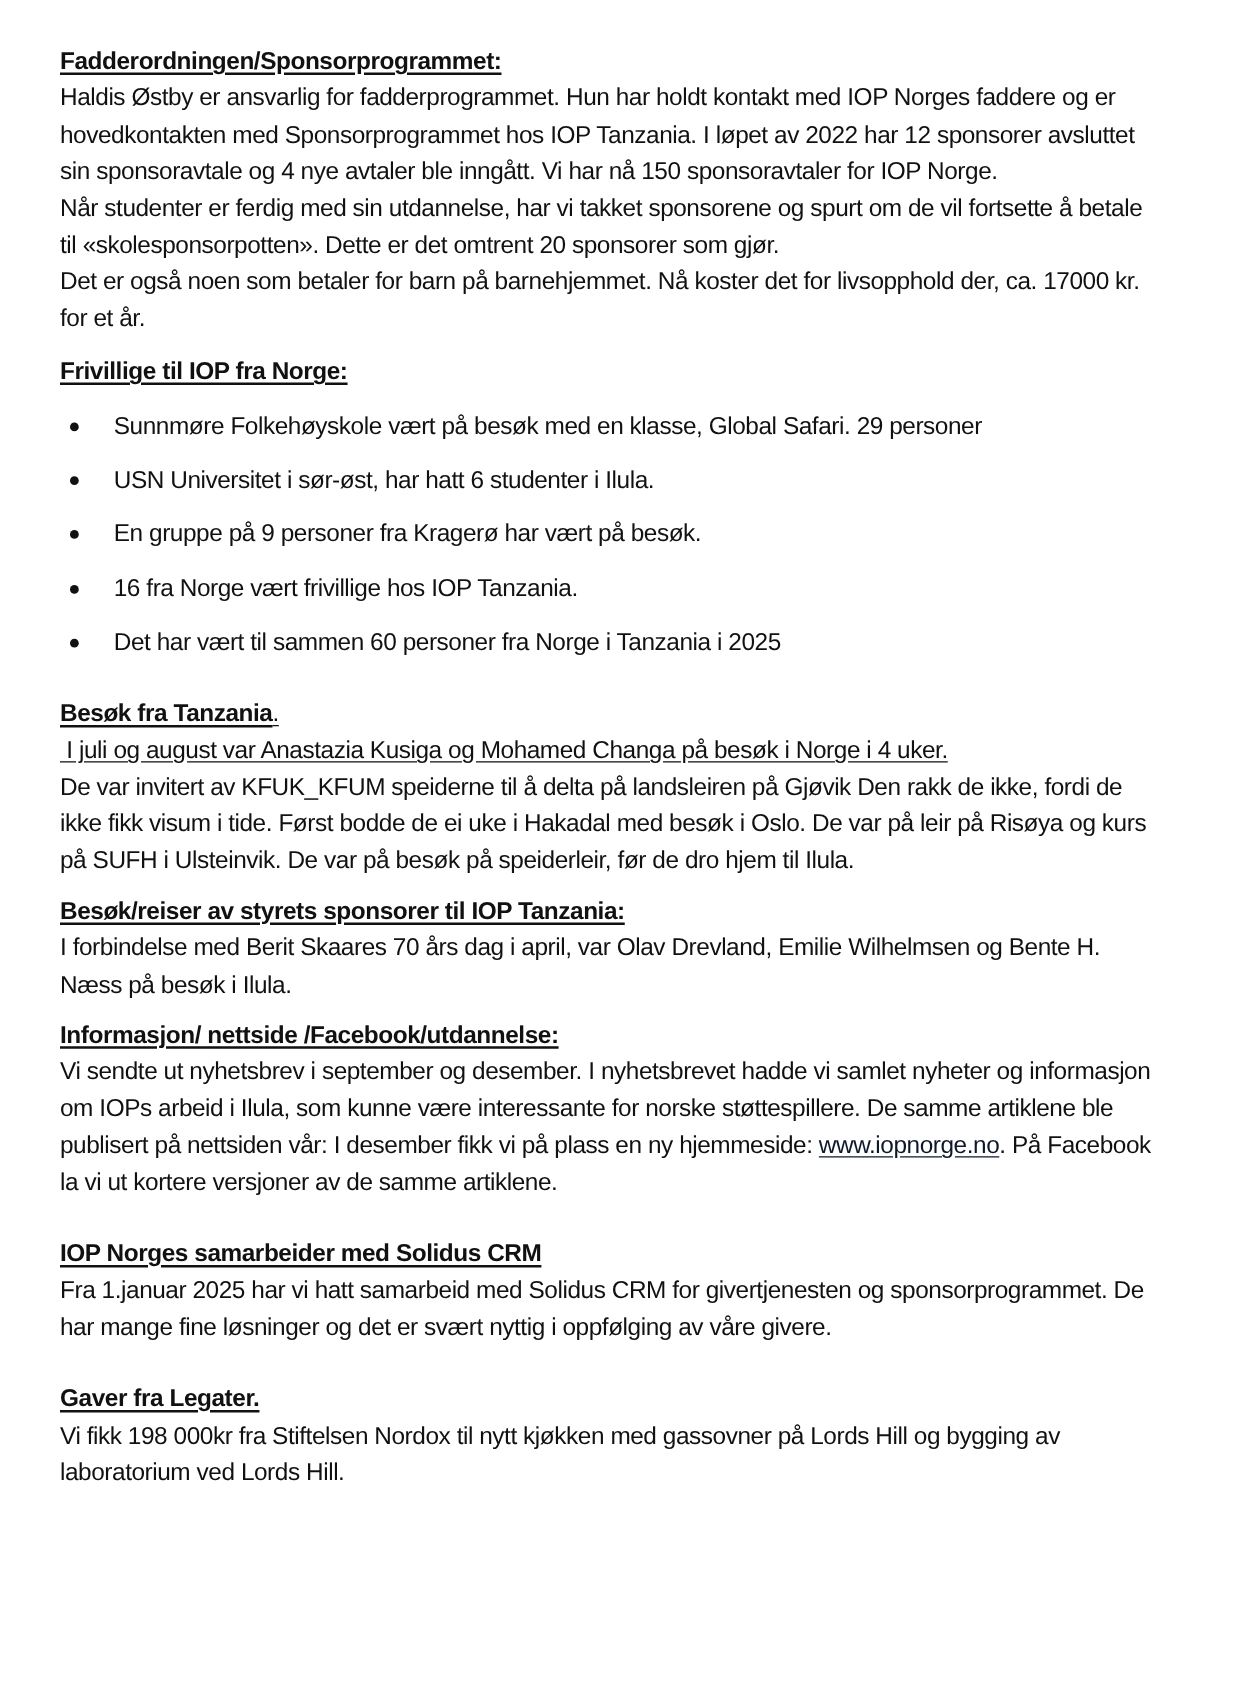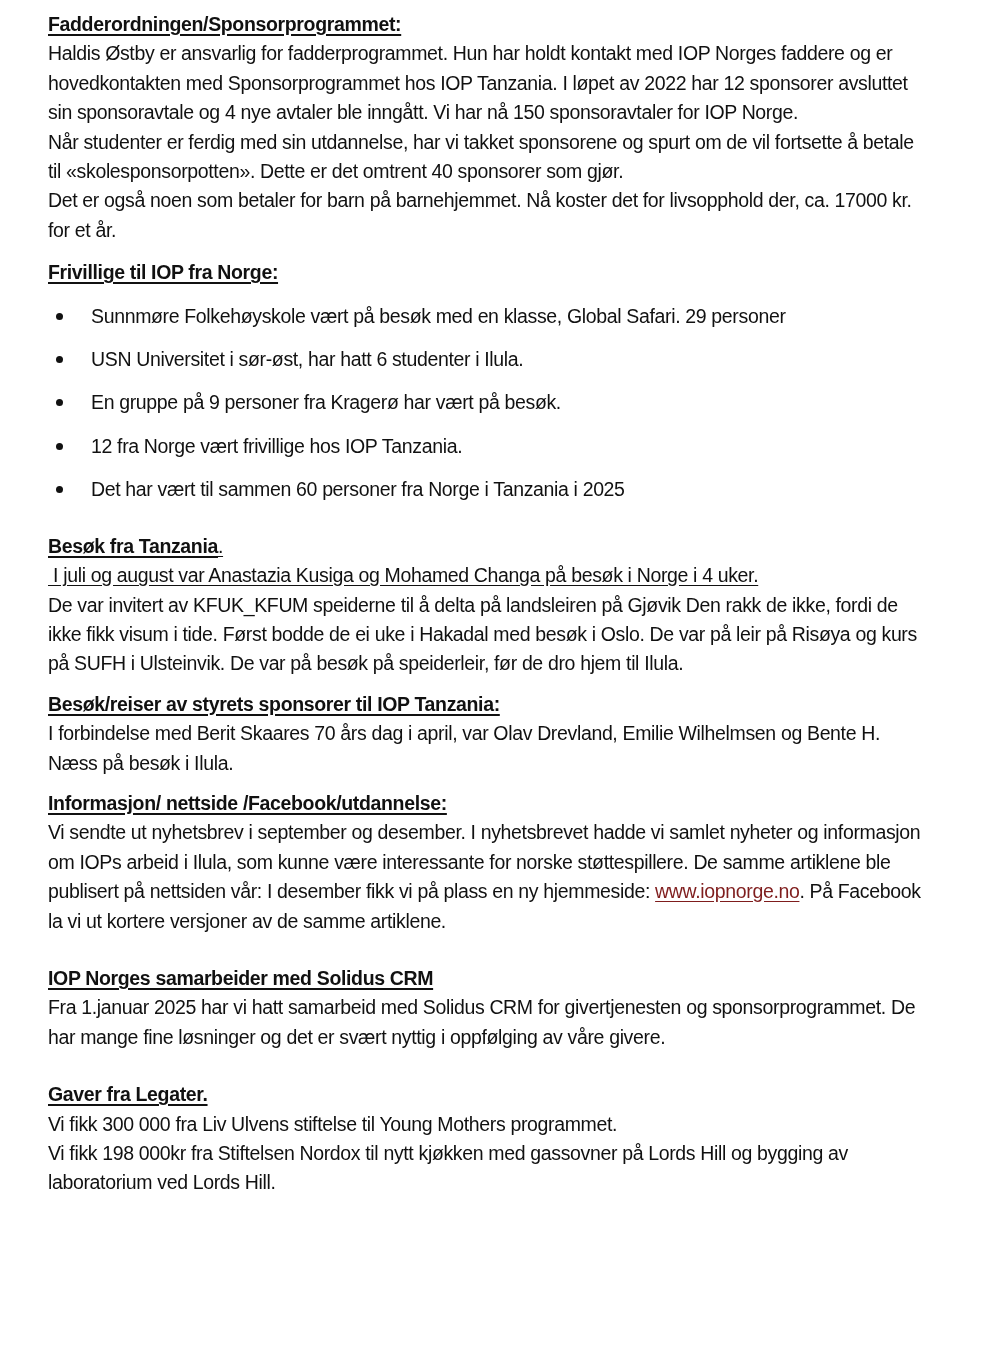--- a/index.html
+++ b/index.html
@@ -11,21 +11,21 @@
       width: 990px;
       height: 1366px;
       overflow: hidden;
       position: relative;
       font-family: "Liberation Sans", sans-serif;
       color: #111111;
     }
     .page {
       position: absolute;
       left: 48px;
-      top: 10px;
+      top: 35px;
       width: 880px;
       font-size: 19.5px;
       line-height: 29.4px;
       letter-spacing: -0.35px;
     }
     .section { margin: 0; }
     .heading {
       font-weight: bold;
       text-decoration: underline;
       text-decoration-thickness: 1.5px;
@@ -53,46 +53,46 @@
       width: 7px;
       height: 7px;
       border-radius: 50%;
       background: #111111;
     }
     .underline-line {
       text-decoration: underline;
       text-underline-offset: 3px;
     }
     a.link {
-      color: #7f1d1d;
+      color: #0f172a;
       text-decoration: underline;
       text-underline-offset: 3px;
     }
   </style>
 </head>
 <body>
 
 <div class="page">
 
   <div class="section">
     <span class="heading">Fadderordningen/Sponsorprogrammet:</span>
     <span class="p">Haldis Østby er ansvarlig for fadderprogrammet. Hun har holdt kontakt med IOP Norges faddere og er hovedkontakten med Sponsorprogrammet hos IOP Tanzania. I løpet av 2022 har 12 sponsorer avsluttet sin sponsoravtale og 4 nye avtaler ble inngått. Vi har nå 150 sponsoravtaler for IOP Norge.</span>
-    <span class="p">Når studenter er ferdig med sin utdannelse, har vi takket sponsorene og spurt om de vil fortsette å betale til «skolesponsorpotten». Dette er det omtrent 40 sponsorer som gjør.</span>
+    <span class="p">Når studenter er ferdig med sin utdannelse, har vi takket sponsorene og spurt om de vil fortsette å betale til «skolesponsorpotten». Dette er det omtrent 20 sponsorer som gjør.</span>
     <span class="p">Det er også noen som betaler for barn på barnehjemmet. Nå koster det for livsopphold der, ca. 17000 kr. for et år.</span>
   </div>
 
   <div class="gap-m"></div>
 
   <div class="section">
     <span class="heading">Frivillige til IOP fra Norge:</span>
     <ul class="bullets">
       <li><span class="dot"></span><span>Sunnmøre Folkehøyskole vært på besøk med en klasse, Global Safari. 29 personer</span></li>
       <li><span class="dot"></span><span>USN Universitet i sør-øst, har hatt 6 studenter i Ilula.</span></li>
       <li><span class="dot"></span><span>En gruppe på 9 personer fra Kragerø har vært på besøk.</span></li>
-      <li><span class="dot"></span><span>12 fra Norge vært frivillige hos IOP Tanzania.</span></li>
+      <li><span class="dot"></span><span>16 fra Norge vært frivillige hos IOP Tanzania.</span></li>
       <li><span class="dot"></span><span>Det har vært til sammen 60 personer fra Norge i Tanzania i 2025</span></li>
     </ul>
   </div>
 
   <div class="gap-m"></div>
 
   <div class="section">
     <span class="p"><span class="heading" style="display:inline">Besøk fra Tanzania</span><span class="underline-line">.</span></span>
     <span class="p underline-line" style="white-space:pre"> I juli og august var Anastazia Kusiga og Mohamed Changa på besøk i Norge i 4 uker.</span>
     <span class="p">De var invitert av KFUK_KFUM speiderne til å delta på landsleiren på Gjøvik Den rakk de ikke, fordi de ikke fikk visum i tide. Først bodde de ei uke i Hakadal med besøk i Oslo. De var på leir på Risøya og kurs på SUFH i Ulsteinvik. De var på besøk på speiderleir, før de dro hjem til Ilula.</span>
@@ -116,17 +116,16 @@
 
   <div class="section">
     <span class="heading">IOP Norges samarbeider med Solidus CRM</span>
     <span class="p">Fra 1.januar 2025 har vi hatt samarbeid med Solidus CRM for givertjenesten og sponsorprogrammet. De har mange fine løsninger og det er svært nyttig i oppfølging av våre givere.</span>
   </div>
 
   <div class="gap-l"></div>
 
   <div class="section">
     <span class="heading">Gaver fra Legater.</span>
-    <span class="p">Vi fikk 300 000 fra Liv Ulvens stiftelse til Young Mothers programmet.</span>
     <span class="p">Vi fikk 198 000kr fra Stiftelsen Nordox til nytt kjøkken med gassovner på Lords Hill og bygging av laboratorium ved Lords Hill.</span>
   </div>
 
 </div>
 
 </body></html>

